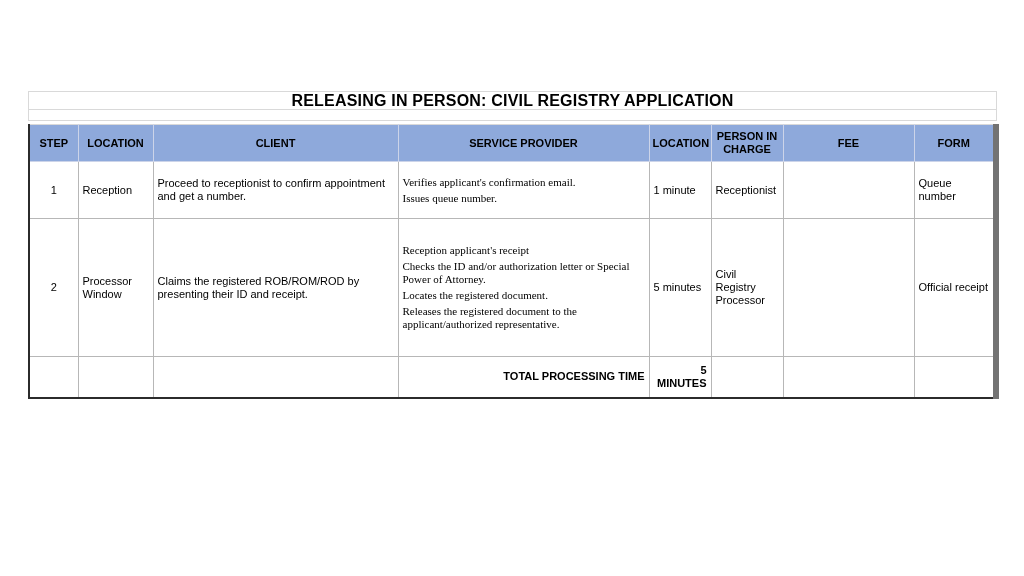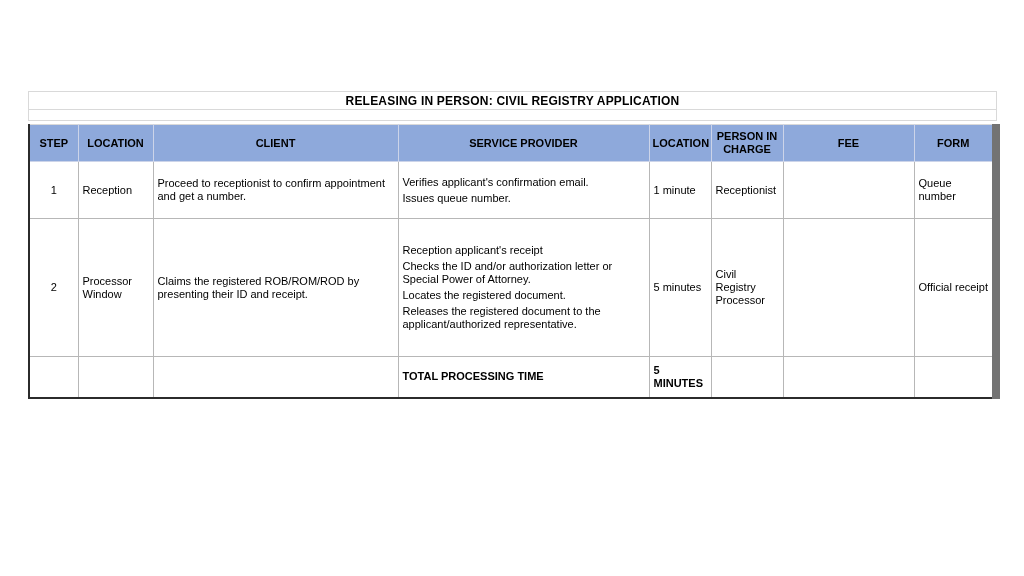--- a/index.html
+++ b/index.html
@@ -13,36 +13,36 @@
   }
   .sheet { position: absolute; left: 28px; top: 91px; width: 969px; }
 
   
   .title-box {
     border: 1px solid #d9d9d9;
     height: 19px;
     display: flex; align-items: center; justify-content: center;
   }
   .title-box .title-text {
-    font-size: 12px; font-weight: bold; letter-spacing: 0.2px;
+    font-size: 16px; font-weight: bold; letter-spacing: 0.2px;
   }
   .spacer-row {
     border: 1px solid #d9d9d9;
     border-top: none;
     height: 11px;
   }
   .gap { height: 3px; }
 
   
   table.proc {
     border-collapse: collapse;
     table-layout: fixed;
     width: 969px;
     border-left: 2px solid #2b2b2b;
-    border-right: 8px solid #737373;
+    border-right: 6px solid #737373;
     border-bottom: 2px solid #2b2b2b;
   }
   table.proc th {
     background: #8ea9db;
     border: 1px solid #ccd4e9;
     border-top: 1px solid #d9d9d9;
     font-size: 11px;
     font-weight: bold;
     text-align: center;
     vertical-align: middle;
@@ -53,24 +53,24 @@
     border: 1px solid #b7b7b7;
     font-size: 11px;
     line-height: 13px;
     vertical-align: middle;
     padding: 3px 4px;
     background: #fff;
   }
   tr.hdr    { height: 37px; }
   tr.row-1  { height: 57px; }
   tr.row-2  { height: 138px; }
-  tr.total  { height: 41px; }
+  tr.total  { height: 41px; text-align: right; }
 
   td.center { text-align: center; }
-  td.sp p { margin: 0; }
+  td.sp p { margin: 0; font-family: Liberation Serif, serif; }
   td.sp p + p { margin-top: 3px; }
   td.bold { font-weight: bold; }
 </style>
 </head>
 <body>
 
 <div class="sheet">
 
   <div class="title-box">
     <span class="title-text">RELEASING IN PERSON: CIVIL REGISTRY APPLICATION</span>

